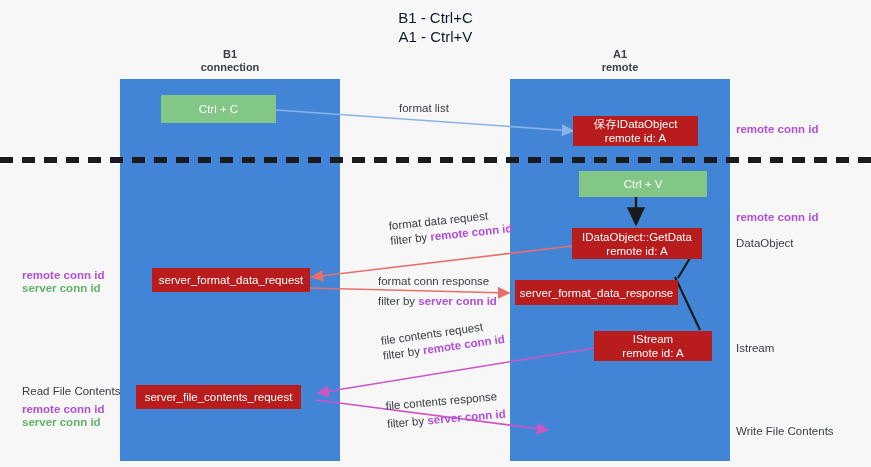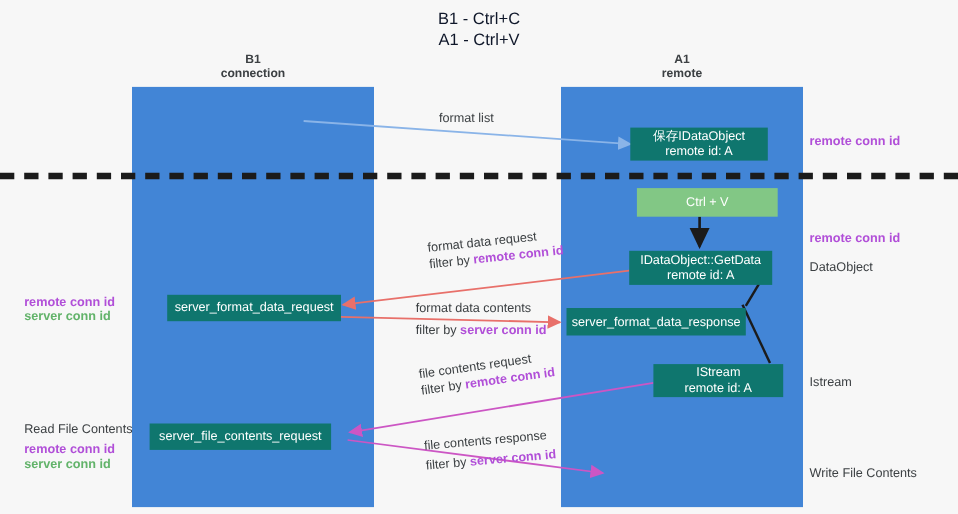--- a/index.html
+++ b/index.html
@@ -57,21 +57,21 @@
     justify-content: center;
     text-align: center;
     color: #ffffff;
     font-size: 11.5px;
     line-height: 14px;
     white-space: pre;
     padding: 2px 4px;
   }
   .node.green { background: #82c785; }
   .node.orange { background: #fbb košt; }
-  .node.orange { background: #0f766e; }
+  .node.orange { background: #b91c1c; }
 
   
   .side-label {
     font-size: 11.5px;
     line-height: 14px;
     white-space: pre;
   }
   .lbl-plain { color: #3c4043; text-align: right; }
   .lbl-purple { color: #b14fd8; font-weight: bold; }
   .lbl-green  { color: #62b36a; font-weight: bold; }
@@ -137,20 +137,21 @@
 
     <line x1="675" y1="277" x2="700" y2="330" stroke="#1b1b1b" stroke-width="2.2"></line>
 
     <line x1="690" y1="258" x2="678" y2="278" stroke="#1b1b1b" stroke-width="2.2"></line>
 
     <line x1="594" y1="348" x2="318" y2="393" stroke="#cc56c4" stroke-width="1.6" marker-end="url(#ar-mag)"></line>
 
     <line x1="316" y1="400" x2="548" y2="430" stroke="#cc56c4" stroke-width="1.6" marker-end="url(#ar-mag)"></line>
   </svg>
 
+  <div class="abs node green" style="left:161px; top:95px; width:115px; height:28px;">Ctrl + C</div>
 
   <div class="abs node orange" style="left:573px; top:116px; width:125px; height:30px;">保存IDataObject
 remote id: A</div>
 
   <div class="abs node green" style="left:579px; top:171px; width:128px; height:26px;">Ctrl + V</div>
 
   <div class="abs node orange" style="left:572px; top:228px; width:130px; height:31px;">IDataObject::GetData
 remote id: A</div>
 
   <div class="abs node orange" style="left:515px; top:280px; width:163px; height:25px;">server_format_data_response</div>
@@ -164,21 +165,21 @@
 
 
   <div class="abs edge-label" style="left:399px; top:101px;">format list</div>
 
   <div class="abs" style="left:388px; top:219px; transform: rotate(-6deg); transform-origin: left top;">
     <div class="edge-label">format data request</div>
     <div class="edge-label"><span>filter by </span><span class="hl-purple">remote conn id</span></div>
   </div>
 
   <div class="abs" style="left:378px; top:274px;">
-    <div class="edge-label">format data contents</div>
+    <div class="edge-label">format conn response</div>
     <div class="edge-label" style="margin-top:5px;"><span>filter by </span><span class="hl-purple">server conn id</span></div>
   </div>
 
   <div class="abs" style="left:380px; top:334px; transform: rotate(-8deg); transform-origin: left top;">
     <div class="edge-label">file contents request</div>
     <div class="edge-label"><span>filter by </span><span class="hl-purple">remote conn id</span></div>
   </div>
 
   <div class="abs" style="left:385px; top:399px; transform: rotate(-5deg); transform-origin: left top;">
     <div class="edge-label">file contents response</div>

